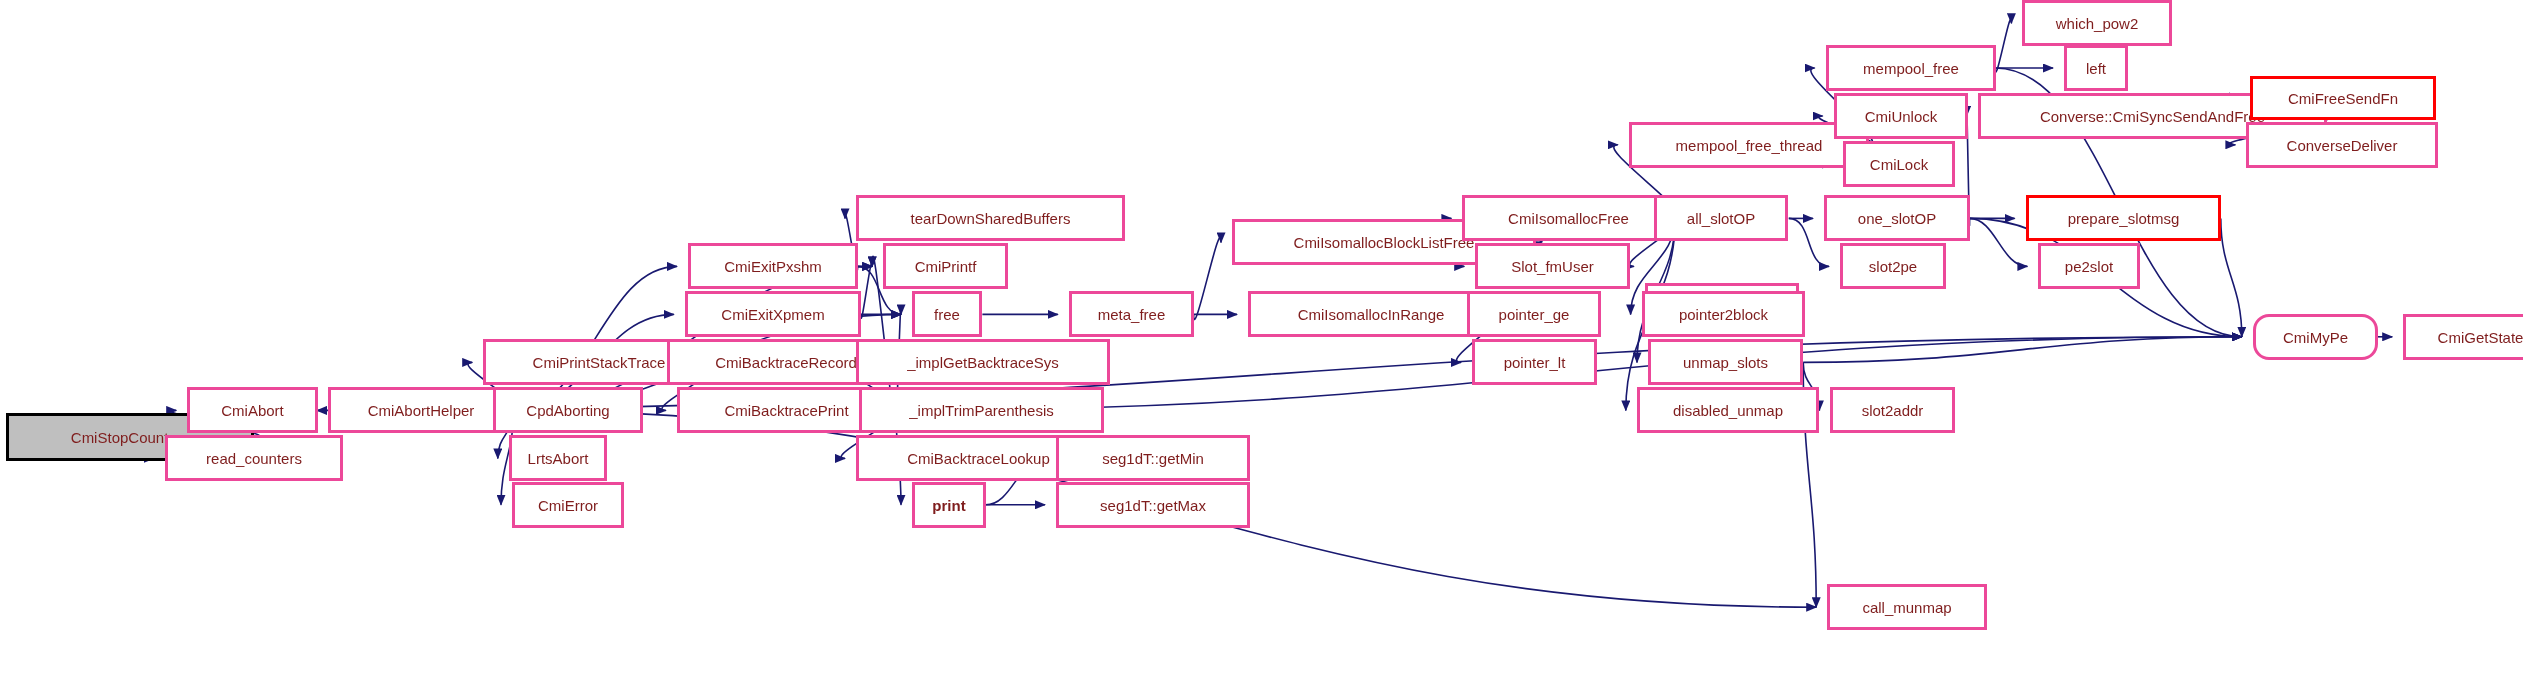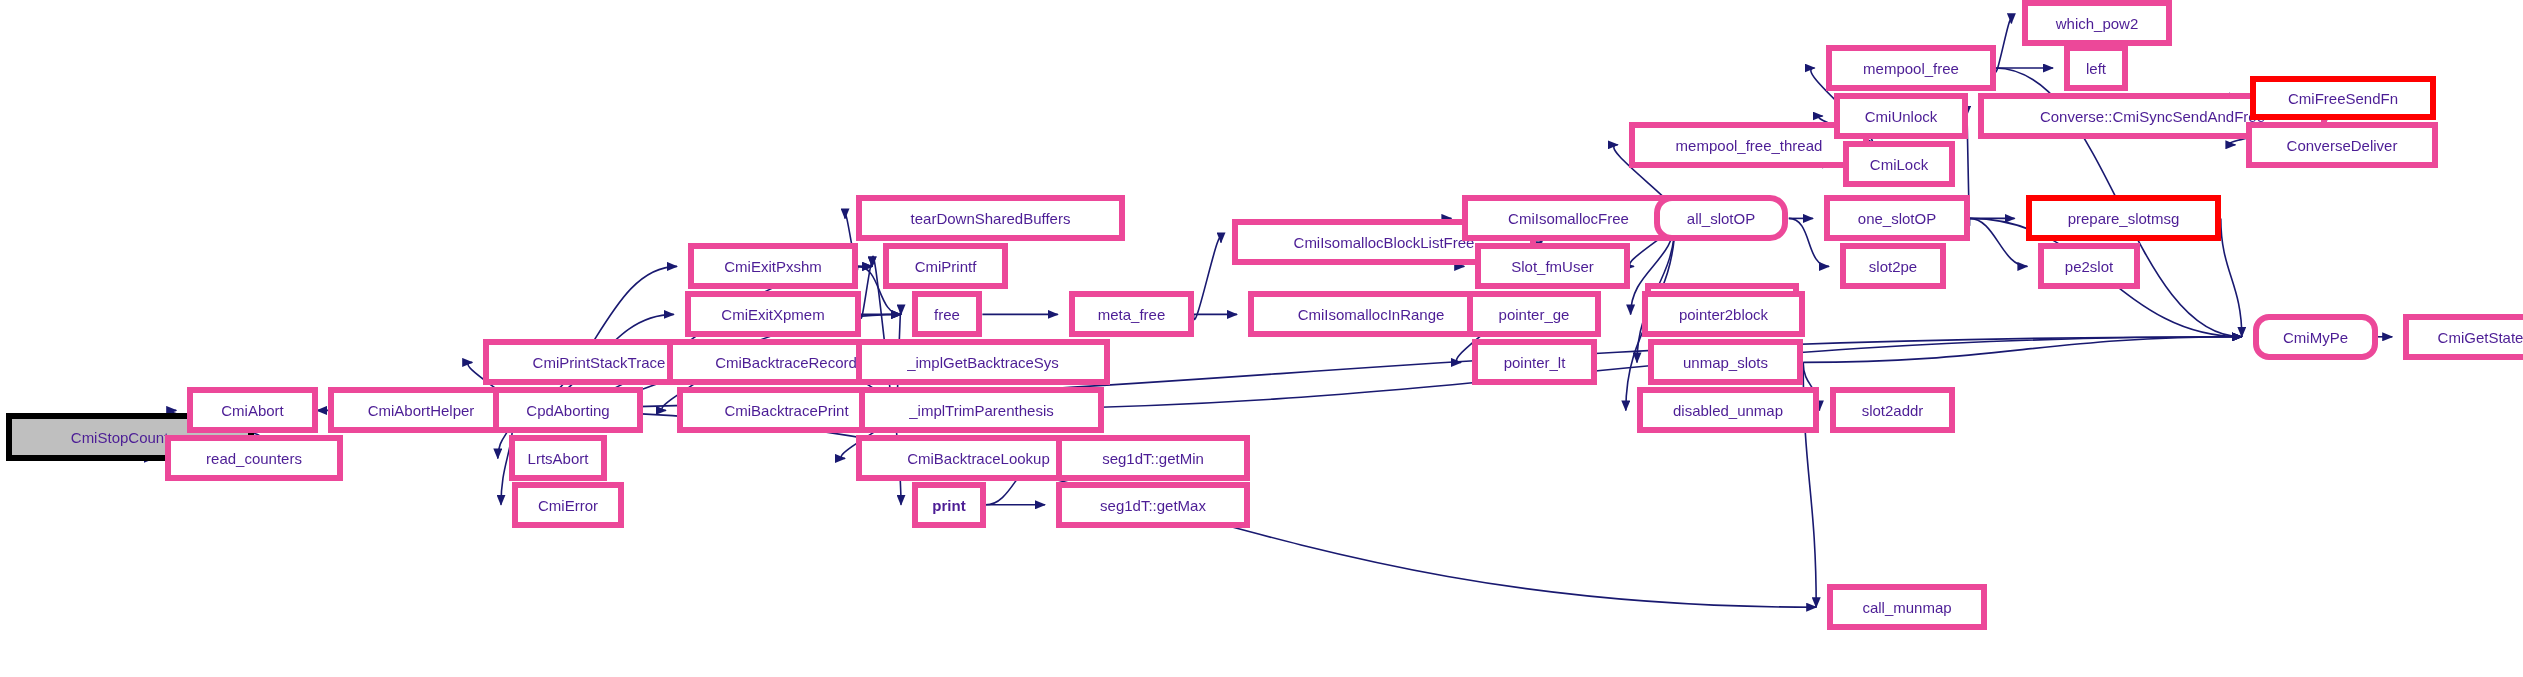--- a/index.html
+++ b/index.html
@@ -1,21 +1,21 @@
 <!DOCTYPE html>
 <html><head>
 <meta charset="utf-8">
 <style>
   html,body{margin:0;padding:0;background:#ffffff;}
   #canvas{position:relative;width:2523px;height:677px;background:#ffffff;
           font-family:"Liberation Sans","DejaVu Sans",sans-serif;overflow:hidden;}
   #edges{position:absolute;left:0;top:0;width:2523px;height:677px;pointer-events:none;}
-  .node{position:absolute;box-sizing:border-box;border:6px solid #ec4899;background:#ffffff;
+  .node{position:absolute;box-sizing:border-box;border:3px solid #ec4899;background:#ffffff;
         display:flex;align-items:center;justify-content:center;
-        font-size:15px;color:#4c1d95;line-height:1;white-space:nowrap;}
+        font-size:15px;color:#7f1d1d;line-height:1;white-space:nowrap;}
   .node.root{background:#bfbfbf;border-color:#000000;}
   .node.red{border-color:#ff0000;}
   .node .lbl{padding:0 6px;}
 </style>
 </head>
 <body>
 
 <div id="canvas">
   <svg id="edges" viewBox="0 0 2523 677" preserveAspectRatio="none" xmlns="http://www.w3.org/2000/svg">
     <defs>
@@ -165,21 +165,21 @@
       </div>
       <div class="node" style="left: 1472px; top: 339px; width: 125px; height: 46px;">
         <span class="lbl">pointer_lt</span>
       </div>
       <div class="node" style="left: 1462px; top: 195px; width: 213px; height: 46px;">
         <span class="lbl">CmiIsomallocFree</span>
       </div>
       <div class="node" style="left: 1475px; top: 243px; width: 155px; height: 46px;">
         <span class="lbl">Slot_fmUser</span>
       </div>
-      <div class="node" style="left: 1654px; top: 195px; width: 134px; height: 46px; border-radius: 18px;">
+      <div class="node" style="left: 1654px; top: 195px; width: 134px; height: 46px;">
         <span class="lbl">all_slotOP</span>
       </div>
       <div class="node" style="left: 1645px; top: 243px; width: 154px; height: 46px; margin-top: 40px;">
         <span class="lbl">length2slots</span>
       </div>
       <div class="node" style="left: 1642px; top: 291px; width: 163px; height: 46px;">
         <span class="lbl">pointer2block</span>
       </div>
       <div class="node" style="left: 1648px; top: 339px; width: 155px; height: 46px;">
         <span class="lbl">unmap_slots</span>

